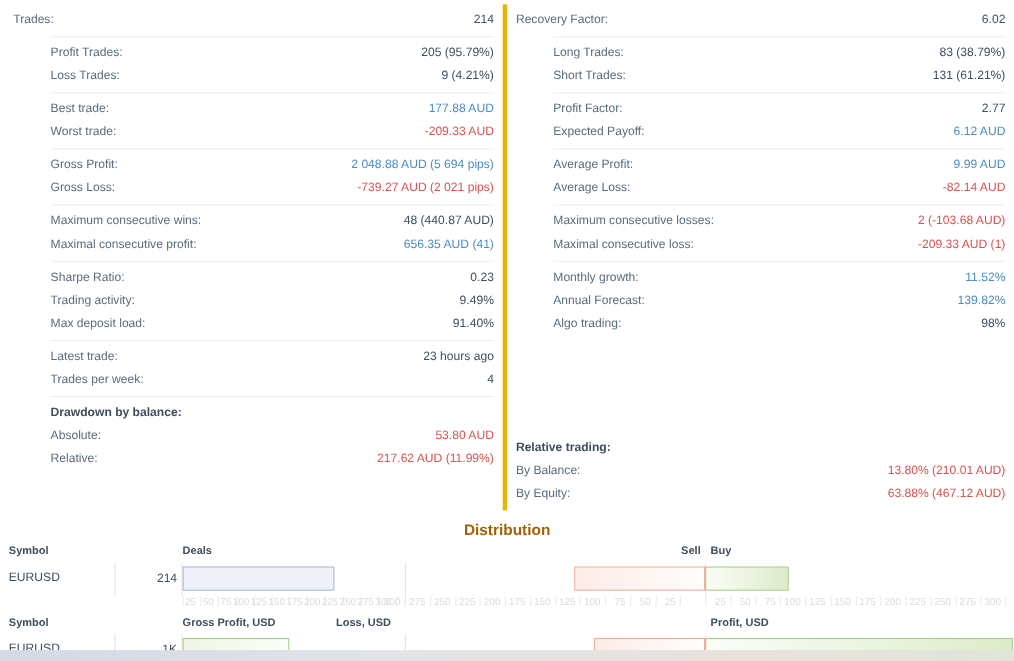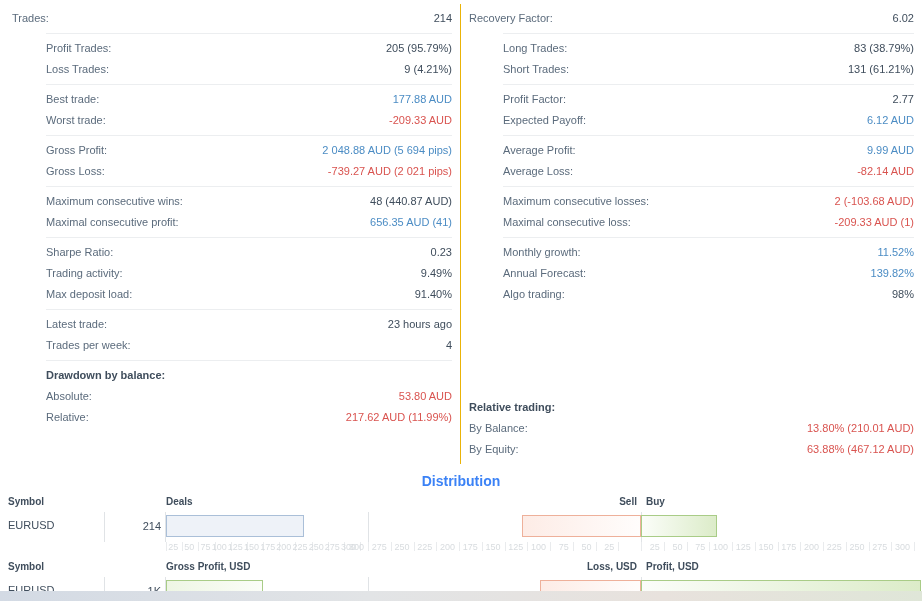--- a/index.html
+++ b/index.html
@@ -17,21 +17,21 @@
 
   
   .stats-wrap {
     display: flex;
     padding: 4px 0 0 0;
   }
   .stats-col {
     width: 461px;
     padding: 0 8px 0 8px;
   }
-  .stats-col.left { border-right: 1px solid #eab308; padding-left: 12px; }
+  .stats-col.left { border-right: 4px solid #eab308; padding-left: 12px; }
 
   .grp { padding: 4px 0 4px 0; }
   .grp + .grp { border-top: 1px solid #eceef0; margin-left: 34px; }
 
   .row {
     display: flex;
     justify-content: space-between;
     align-items: baseline;
     font-size: 11px;
     line-height: 21px;
@@ -44,21 +44,21 @@
   .row .v.red  { color: #d9534f; }
   .row.hdr .k { font-weight: bold; color: #3f4d5c; }
 
   .spacer-row { height: 21px; }
 
   
   .dist-title {
     text-align: center;
     font-size: 14px;
     font-weight: bold;
-    color: #3b82f6;
+    color: #a16207;
     padding: 9px 0 7px 0;
   }
 
   .chart-block { position: relative; height: 65px; }
 
   .hdr-line {
     position: relative;
     height: 16px;
     font-size: 10px;
     font-weight: bold;
@@ -394,21 +394,21 @@
           <div class="tick" style="left: 880px; width: 30px; text-align: right;">300</div>
           <div class="tick-mark" style="left: 166px;"></div>
           <div class="tick-mark" style="left: 368px;"></div>
           <div class="tick-mark" style="left: 641px;"></div>
         </div>
       </div>
       <div class="chart-block">
         <div class="hdr-line">
           <span style="left: 8px;">Symbol</span>
           <span style="left: 166px;">Gross Profit, USD</span>
-          <span style="left: 0px; width: 637px; text-align: right;">Loss, USD</span>
+          <span style="left: 12px; width: 637px; text-align: center;">Loss, USD</span>
           <span style="left: 646px;">Profit, USD</span>
         </div>
         <div class="chart-body">
           <div class="sym-label">EURUSD</div>
           <div class="vline" style="left: 104px; top: 0px; height: 30px;"></div>
           <div class="vline" style="left: 368px; top: 0px; height: 30px;"></div>
           <div class="vline" style="left: 641px; top: 0px; height: 30px;"></div>
           <div class="vline" style="left: 165px; top: 0px; height: 30px;"></div>
           <div class="val-label" style="left: 104px; width: 57px;">1K</div>
           <div class="bar profit-left" style="left: 166px; width: 97px;"></div>

